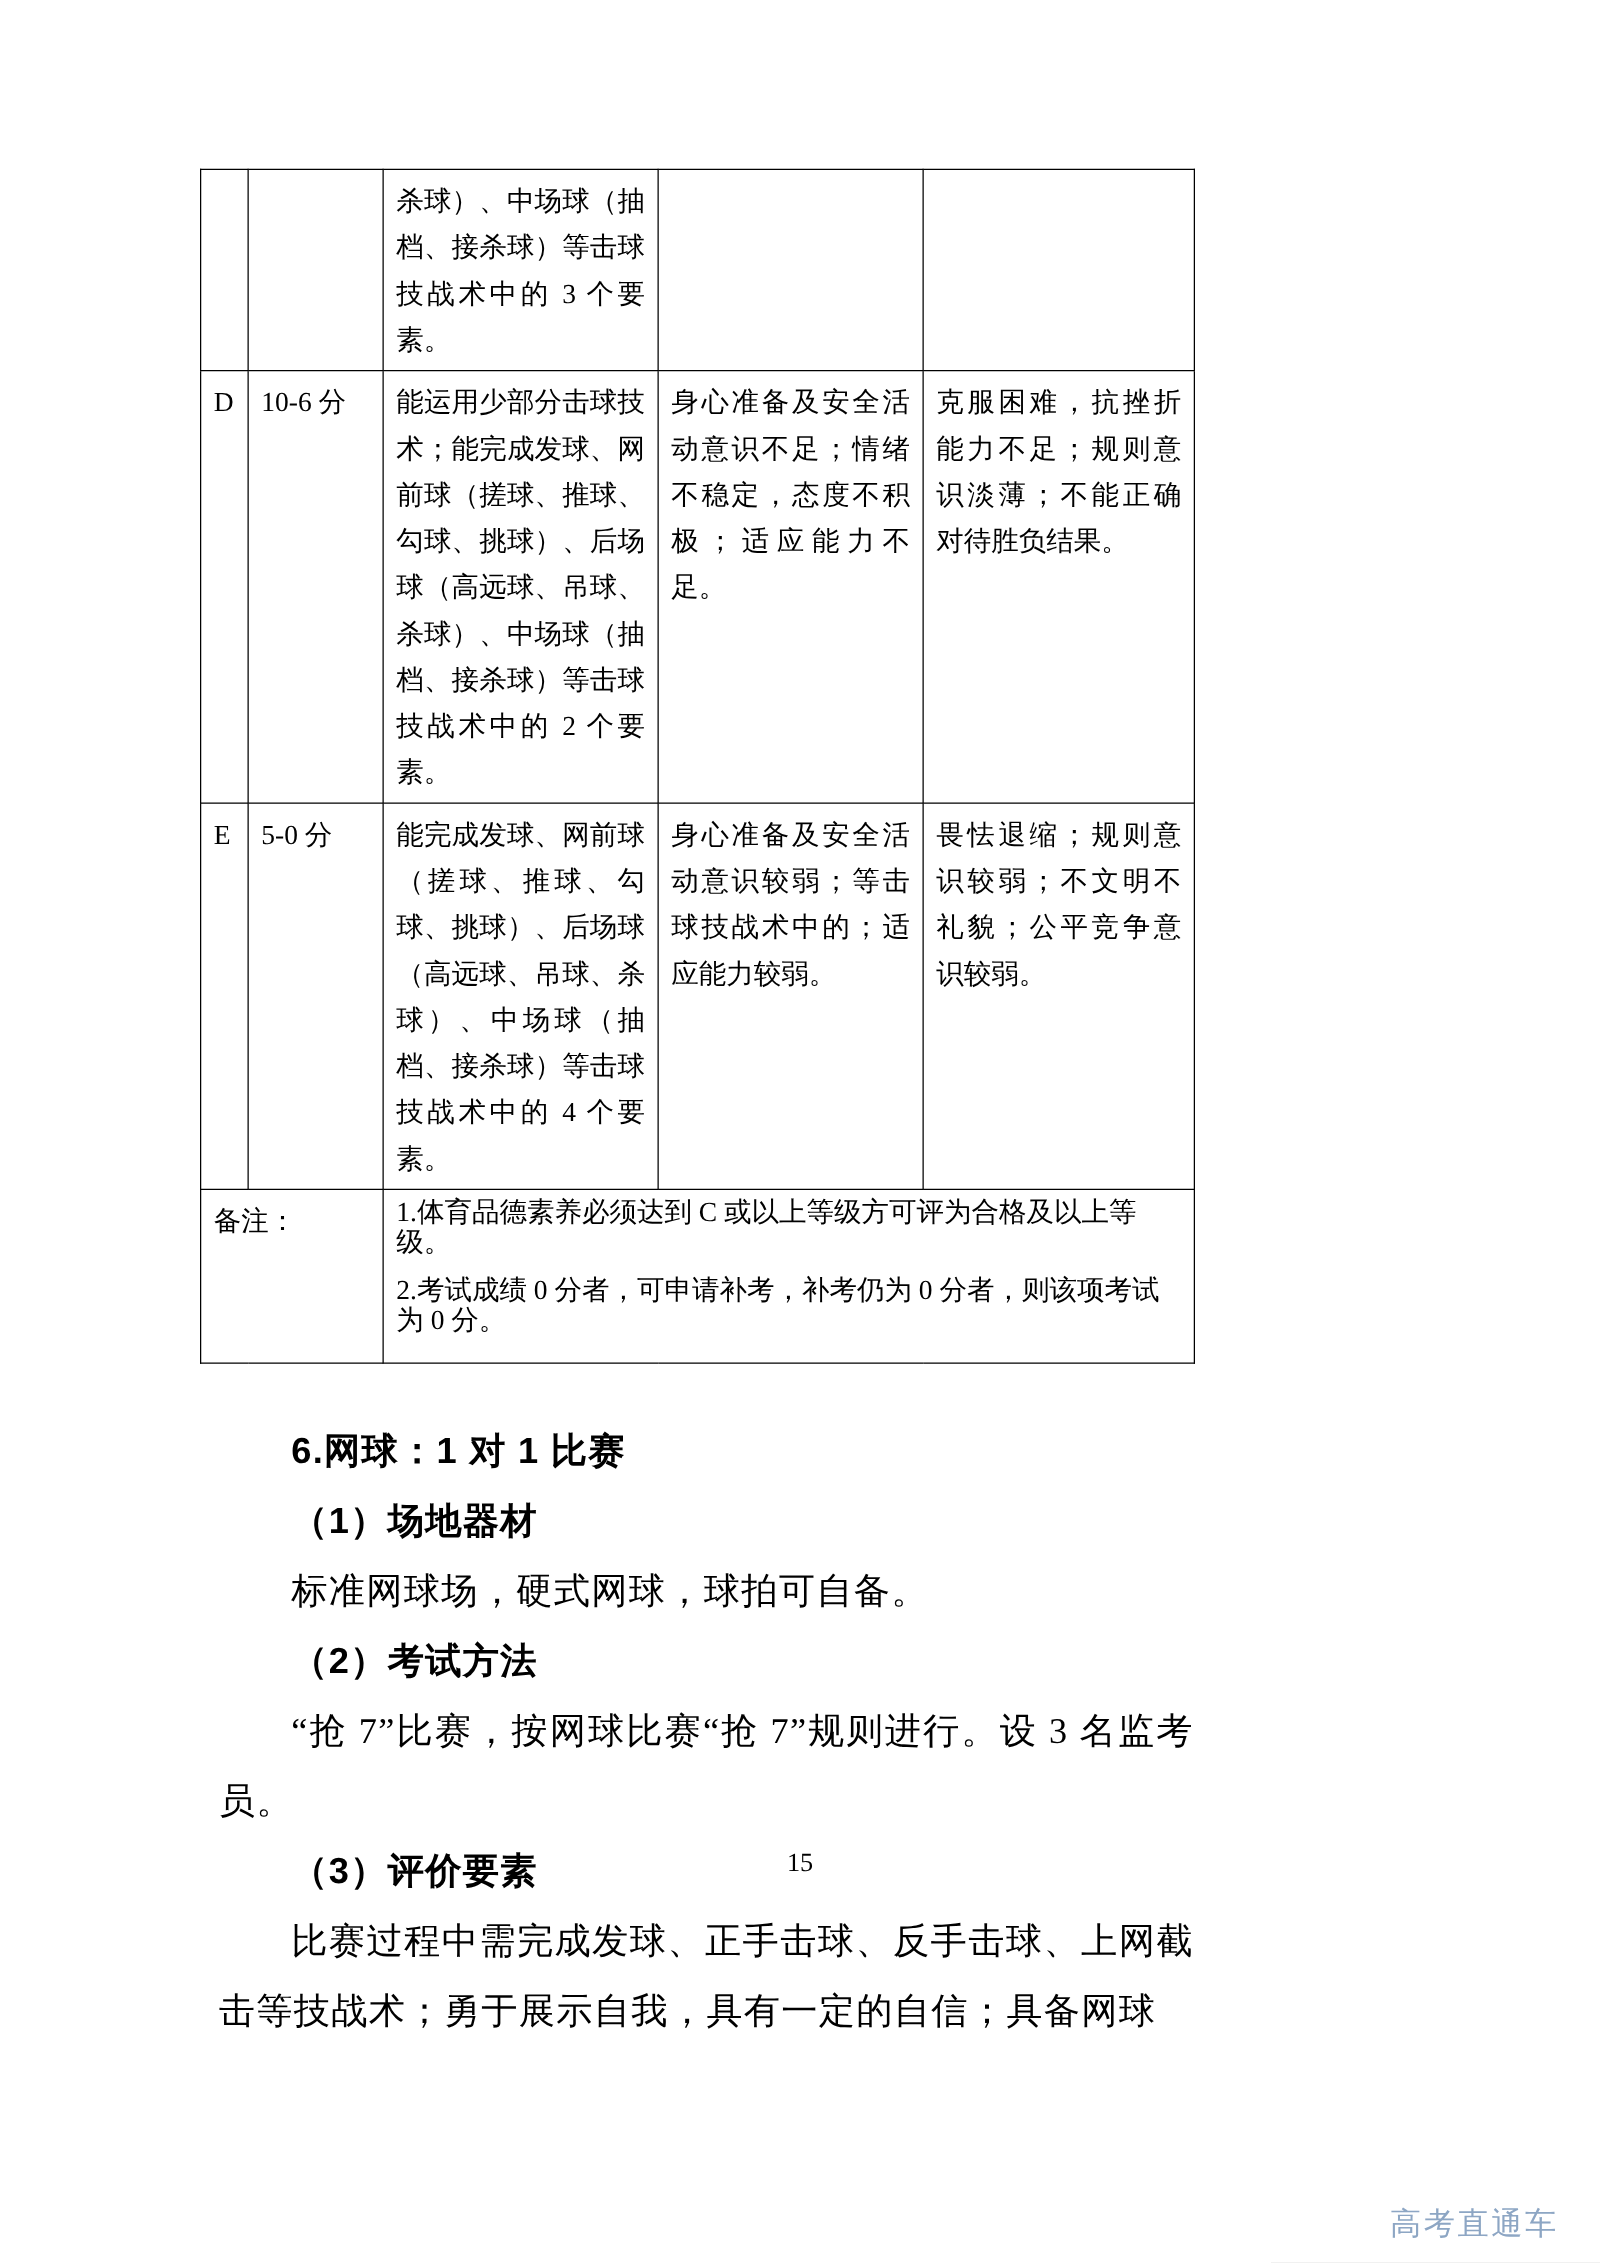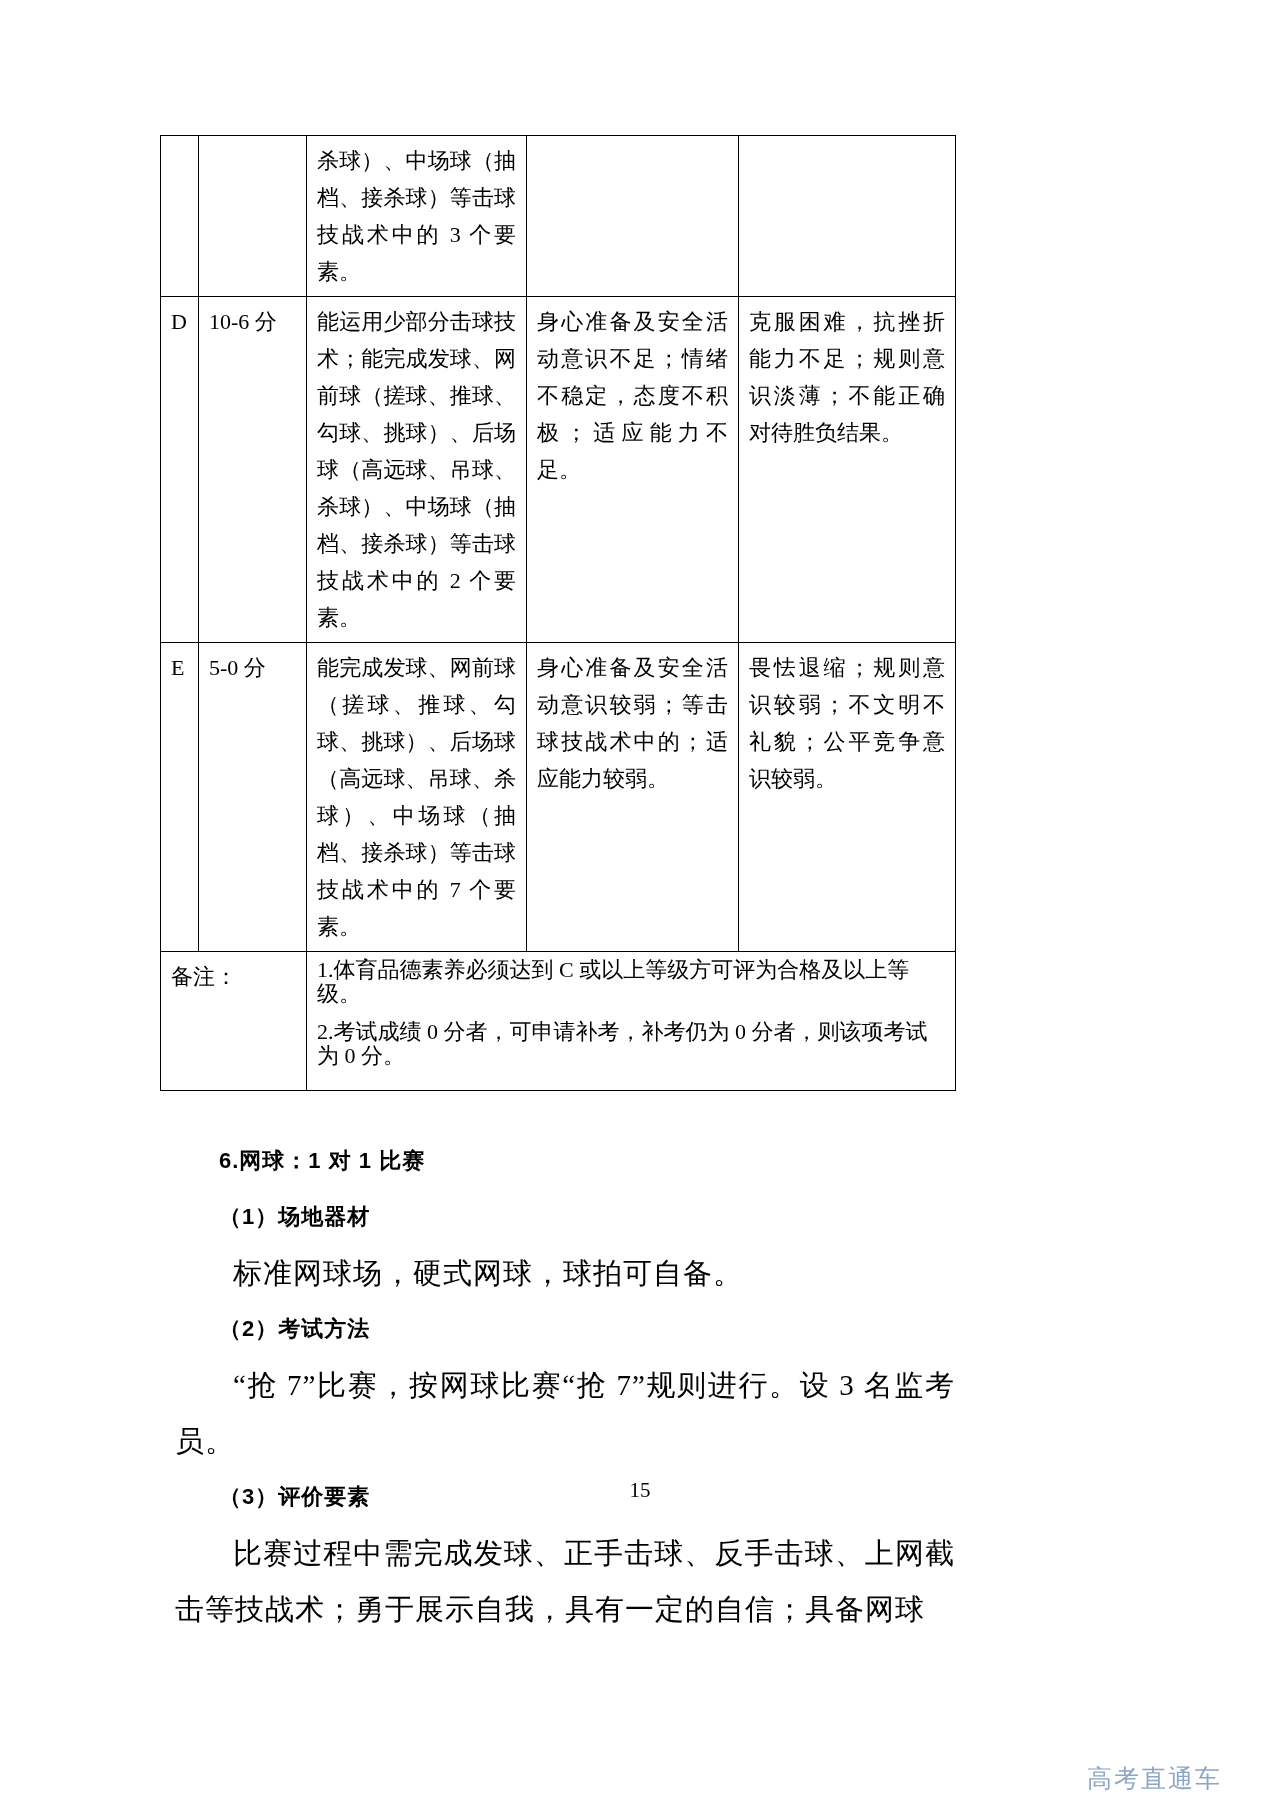--- a/index.html
+++ b/index.html
@@ -62,39 +62,39 @@
     width: 780px;
     font-size: 29px;
     line-height: 56px;
     letter-spacing: 1px;
   }
   .body-section .heading {
     font-family: "Liberation Sans", "DejaVu Sans", sans-serif;
     font-weight: bold;
     margin: 0;
     text-indent: 2em;
-    font-size: 22px;
+    font-size: 29px;
   }
   .body-section p.para {
     margin: 0;
     text-indent: 2em;
     text-align: justify;
   }
   .page-number {
     position: absolute;
     top: 1478px;
     left: 0;
     width: 100%;
     text-align: center;
     font-size: 21px;
   }
   .watermark {
     position: absolute;
     top: 1762px;
-    right: 58px;
+    right: 33px;
     font-size: 25px;
     color: #8da6c4;
     font-family: "Liberation Sans", "DejaVu Sans", sans-serif;
     letter-spacing: 2px;
   }
 </style>
 </head>
 <body>
 
 <div class="page">
@@ -119,21 +119,21 @@
         <tr style="height:297px;">
           <td class="cell-center">D</td>
           <td class="cell-center">10-6 分</td>
           <td>能运用少部分击球技术；能完成发球、网前球（搓球、推球、勾球、挑球）、后场球（高远球、吊球、杀球）、中场球（抽档、接杀球）等击球技战术中的 2 个要素。</td>
           <td>身心准备及安全活动意识不足；情绪不稳定，态度不积极；适应能力不足。</td>
           <td>克服困难，抗挫折能力不足；规则意识淡薄；不能正确对待胜负结果。</td>
         </tr>
         <tr style="height:263px;">
           <td class="cell-center">E</td>
           <td class="cell-center">5-0 分</td>
-          <td>能完成发球、网前球（搓球、推球、勾球、挑球）、后场球（高远球、吊球、杀球）、中场球（抽档、接杀球）等击球技战术中的 7 个要素。</td>
+          <td>能完成发球、网前球（搓球、推球、勾球、挑球）、后场球（高远球、吊球、杀球）、中场球（抽档、接杀球）等击球技战术中的 4 个要素。</td>
           <td>身心准备及安全活动意识较弱；等击球技战术中的；适应能力较弱。</td>
           <td>畏怯退缩；规则意识较弱；不文明不礼貌；公平竞争意识较弱。</td>
         </tr>
         <tr style="height:100px;">
           <td class="remark-label" colspan="2">备注：</td>
           <td class="remark-notes" colspan="3">
             <p>1.体育品德素养必须达到 C 或以上等级方可评为合格及以上等级。</p>
             <p>2.考试成绩 0 分者，可申请补考，补考仍为 0 分者，则该项考试为 0 分。</p>
           </td>
         </tr>

